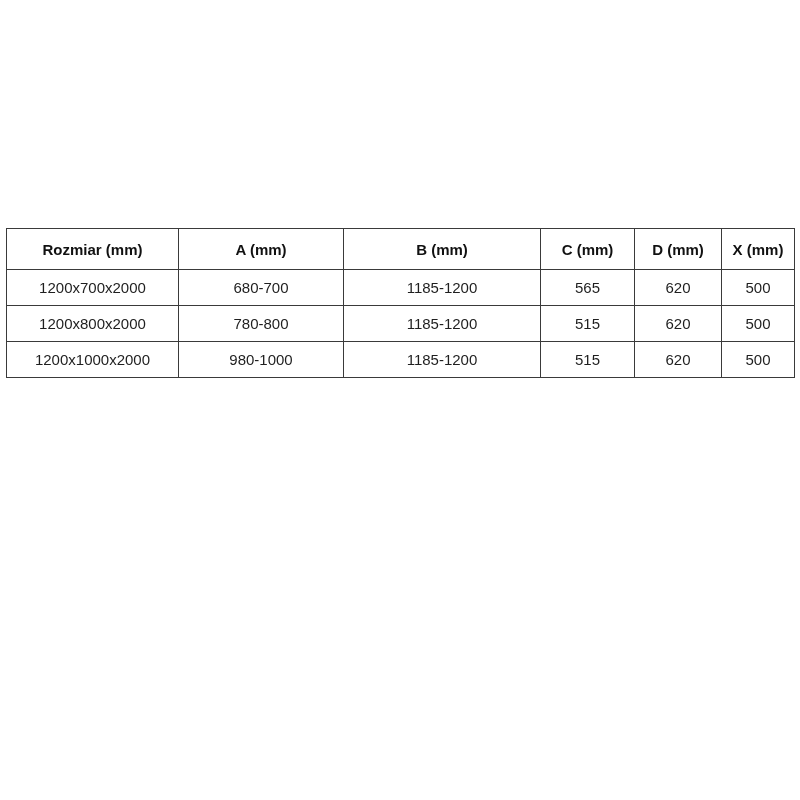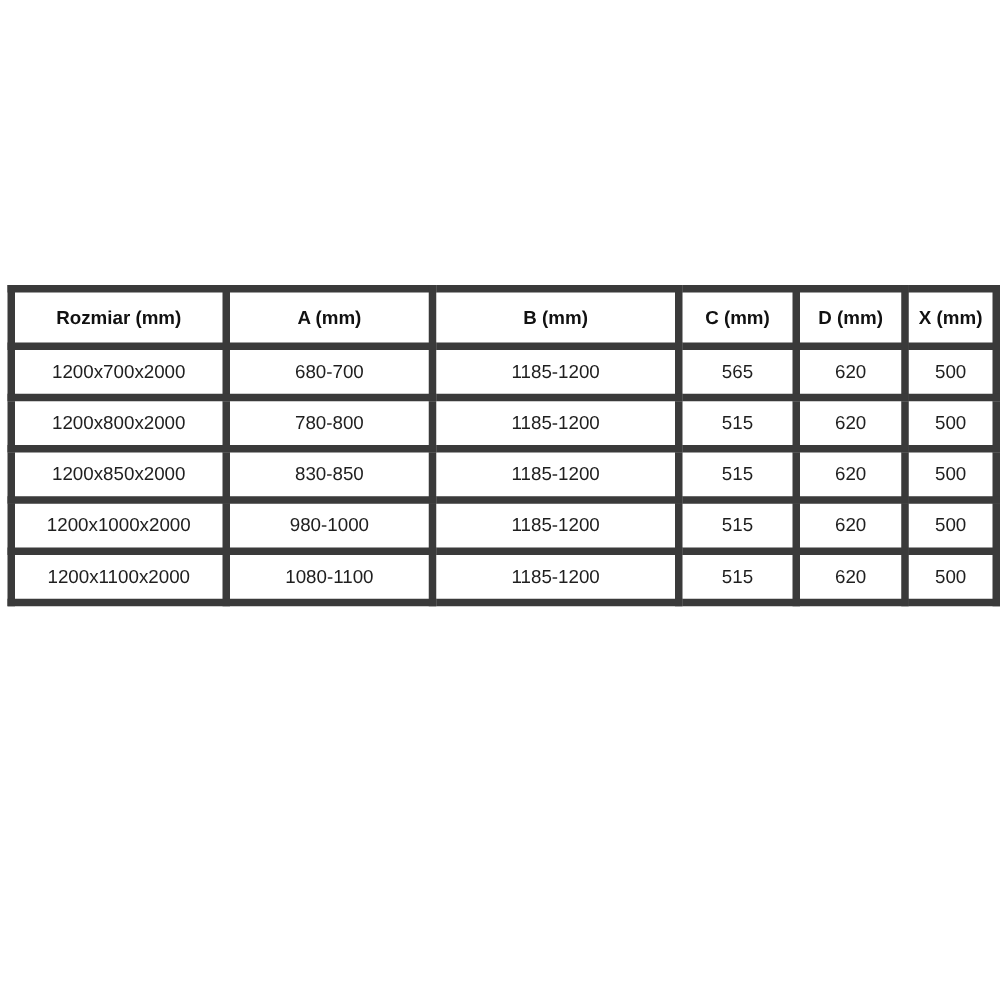--- a/index.html
+++ b/index.html
@@ -24,21 +24,21 @@
     width: 788px;
   }
   table.spec {
     border-collapse: collapse;
     table-layout: fixed;
     width: 788px;
     background: #ffffff;
   }
   table.spec th,
   table.spec td {
-    border: 6px solid #7f1d1d;
+    border: 1px solid #7f1d1d;
     text-align: center;
     vertical-align: middle;
     color: #1f1f1f;
     font-size: 15px;
     padding: 0;
     overflow: hidden;
     white-space: nowrap;
   }
   table.spec th {
     font-weight: bold;
@@ -85,38 +85,22 @@
           </tr>
           <tr>
             <td style="border-color: rgb(58, 58, 58);">1200x800x2000</td>
             <td style="border-color: rgb(58, 58, 58);">780-800</td>
             <td style="border-color: rgb(58, 58, 58);">1185-1200</td>
             <td style="border-color: rgb(58, 58, 58);">515</td>
             <td style="border-color: rgb(58, 58, 58);">620</td>
             <td style="border-color: rgb(58, 58, 58);">500</td>
           </tr>
           <tr>
-            <td style="border-color: rgb(58, 58, 58);">1200x850x2000</td>
-            <td style="border-color: rgb(58, 58, 58);">830-850</td>
-            <td style="border-color: rgb(58, 58, 58);">1185-1200</td>
-            <td style="border-color: rgb(58, 58, 58);">515</td>
-            <td style="border-color: rgb(58, 58, 58);">620</td>
-            <td style="border-color: rgb(58, 58, 58);">500</td>
-          </tr>
-          <tr>
             <td style="border-color: rgb(58, 58, 58);">1200x1000x2000</td>
             <td style="border-color: rgb(58, 58, 58);">980-1000</td>
-            <td style="border-color: rgb(58, 58, 58);">1185-1200</td>
-            <td style="border-color: rgb(58, 58, 58);">515</td>
-            <td style="border-color: rgb(58, 58, 58);">620</td>
-            <td style="border-color: rgb(58, 58, 58);">500</td>
-          </tr>
-          <tr>
-            <td style="border-color: rgb(58, 58, 58);">1200x1100x2000</td>
-            <td style="border-color: rgb(58, 58, 58);">1080-1100</td>
             <td style="border-color: rgb(58, 58, 58);">1185-1200</td>
             <td style="border-color: rgb(58, 58, 58);">515</td>
             <td style="border-color: rgb(58, 58, 58);">620</td>
             <td style="border-color: rgb(58, 58, 58);">500</td>
           </tr>
         </tbody>
     </table>
   </div>
 </div>
 

